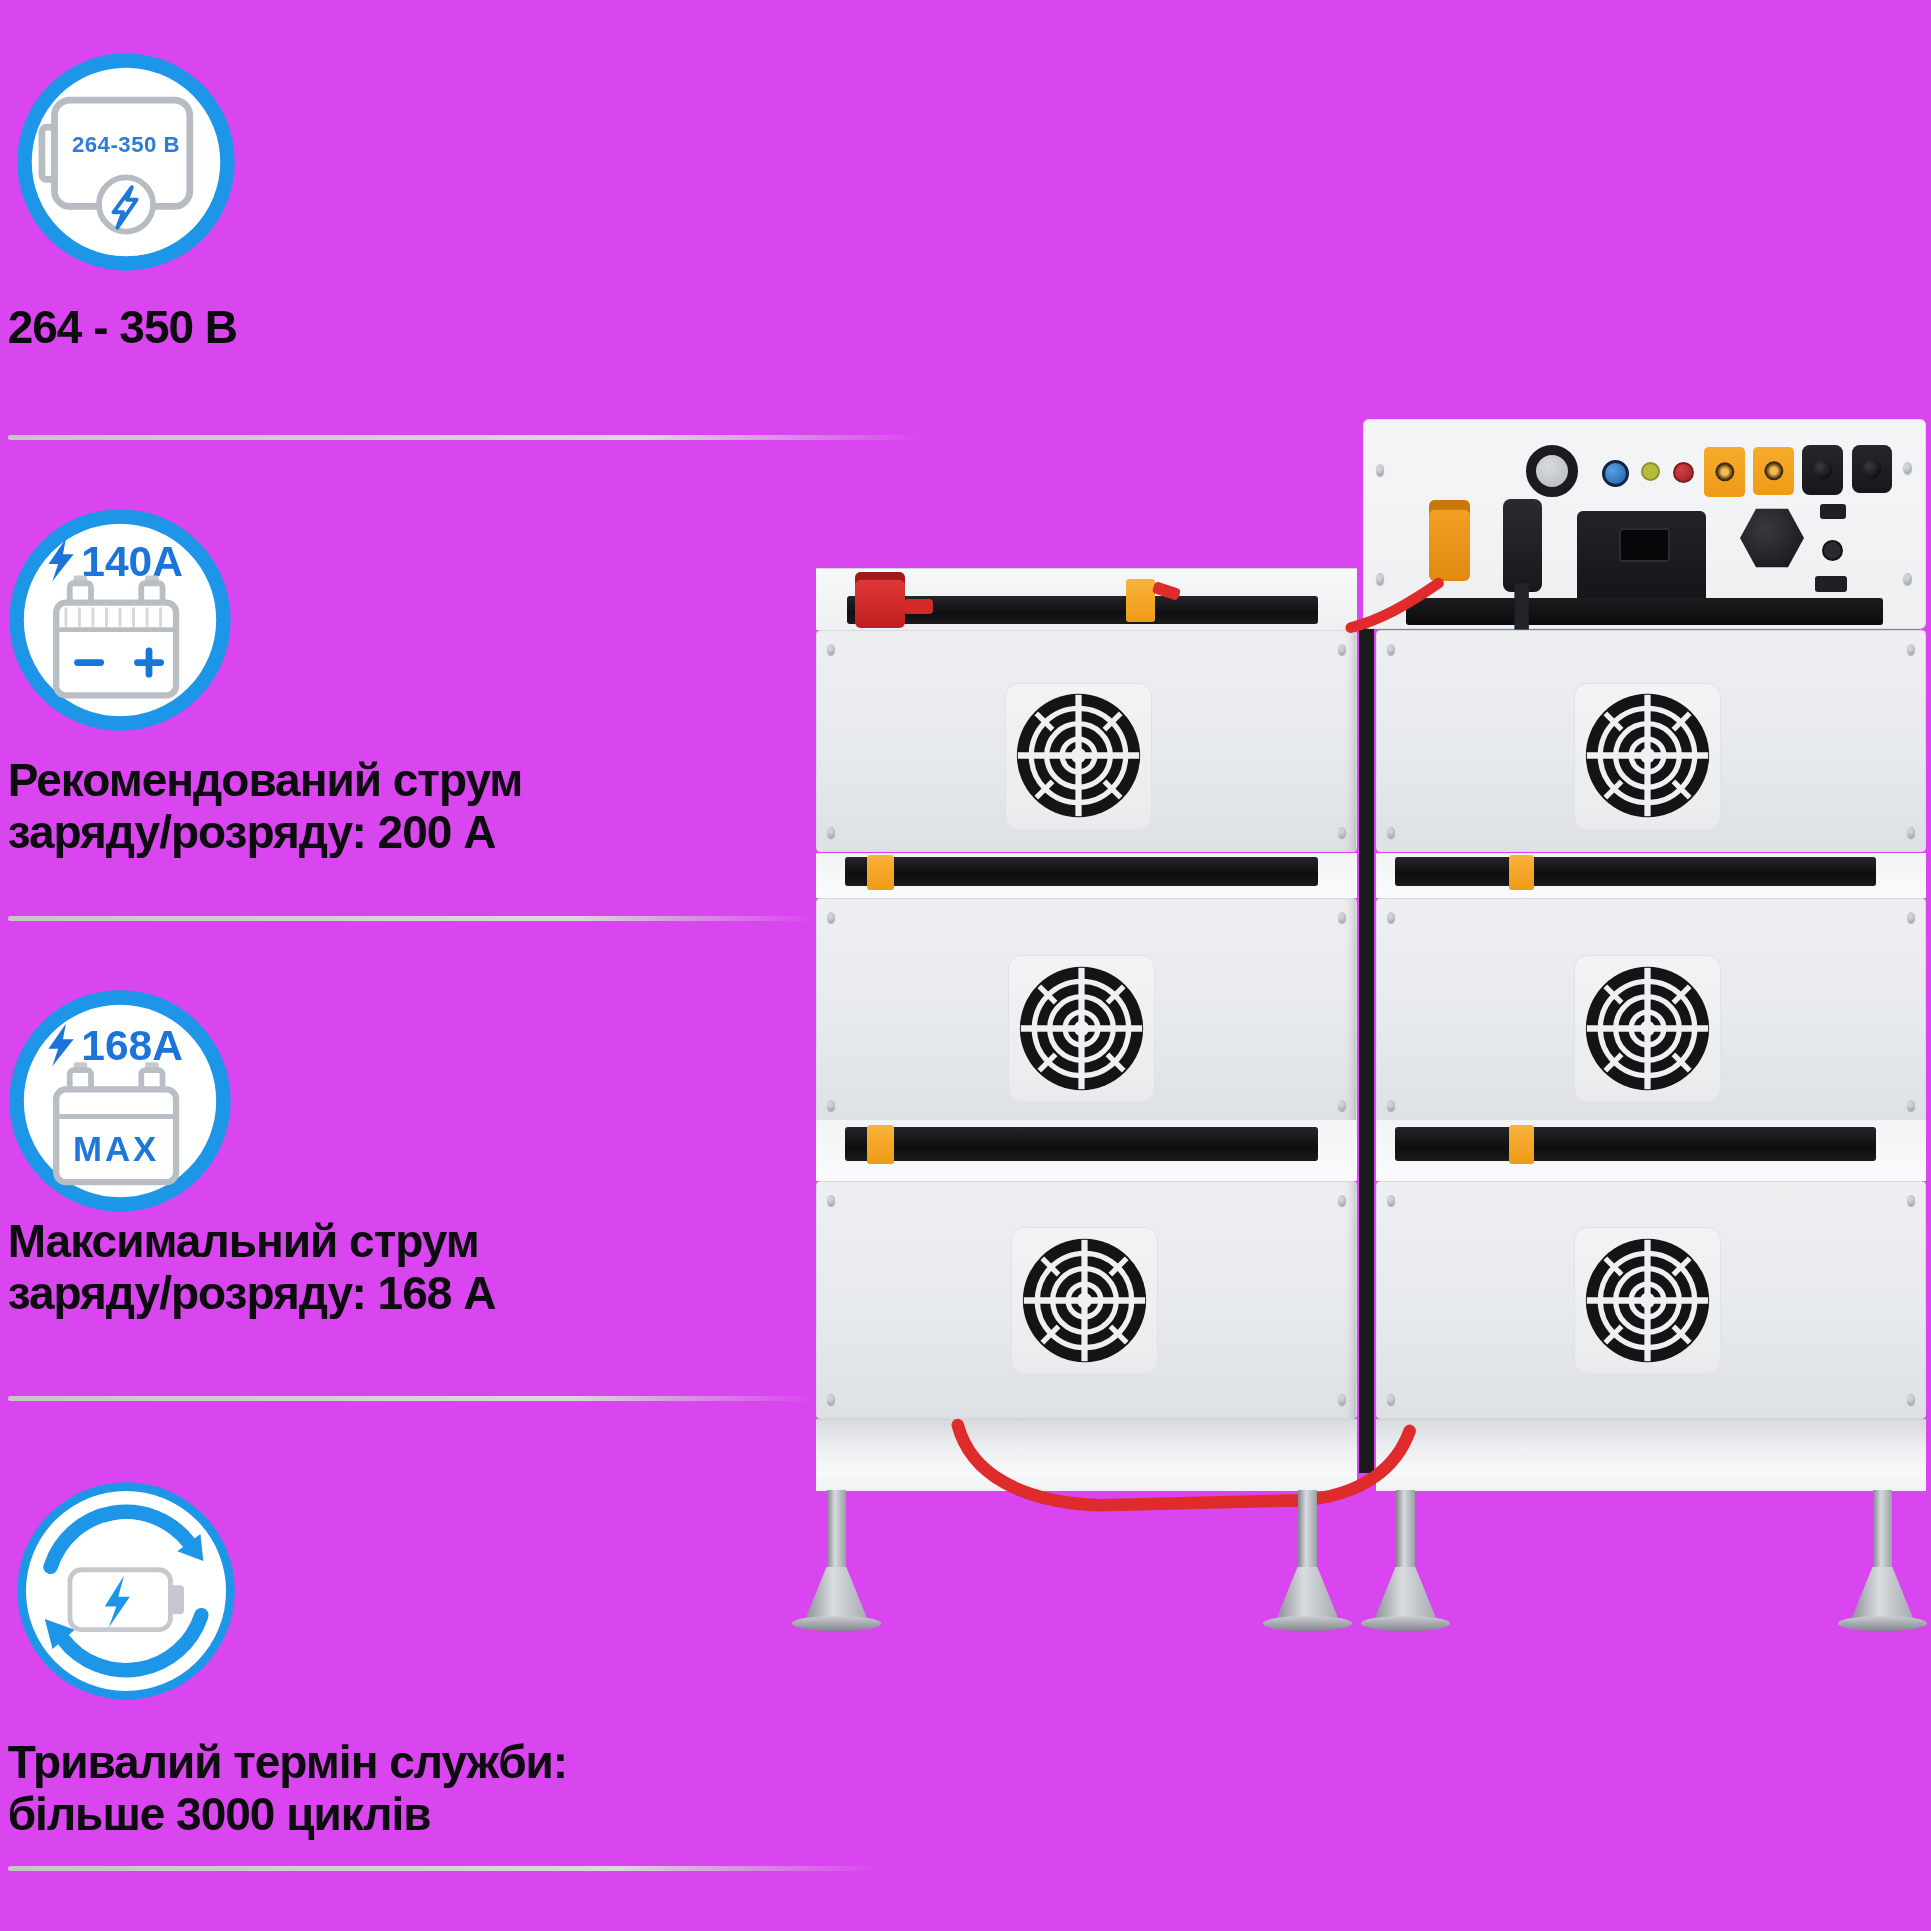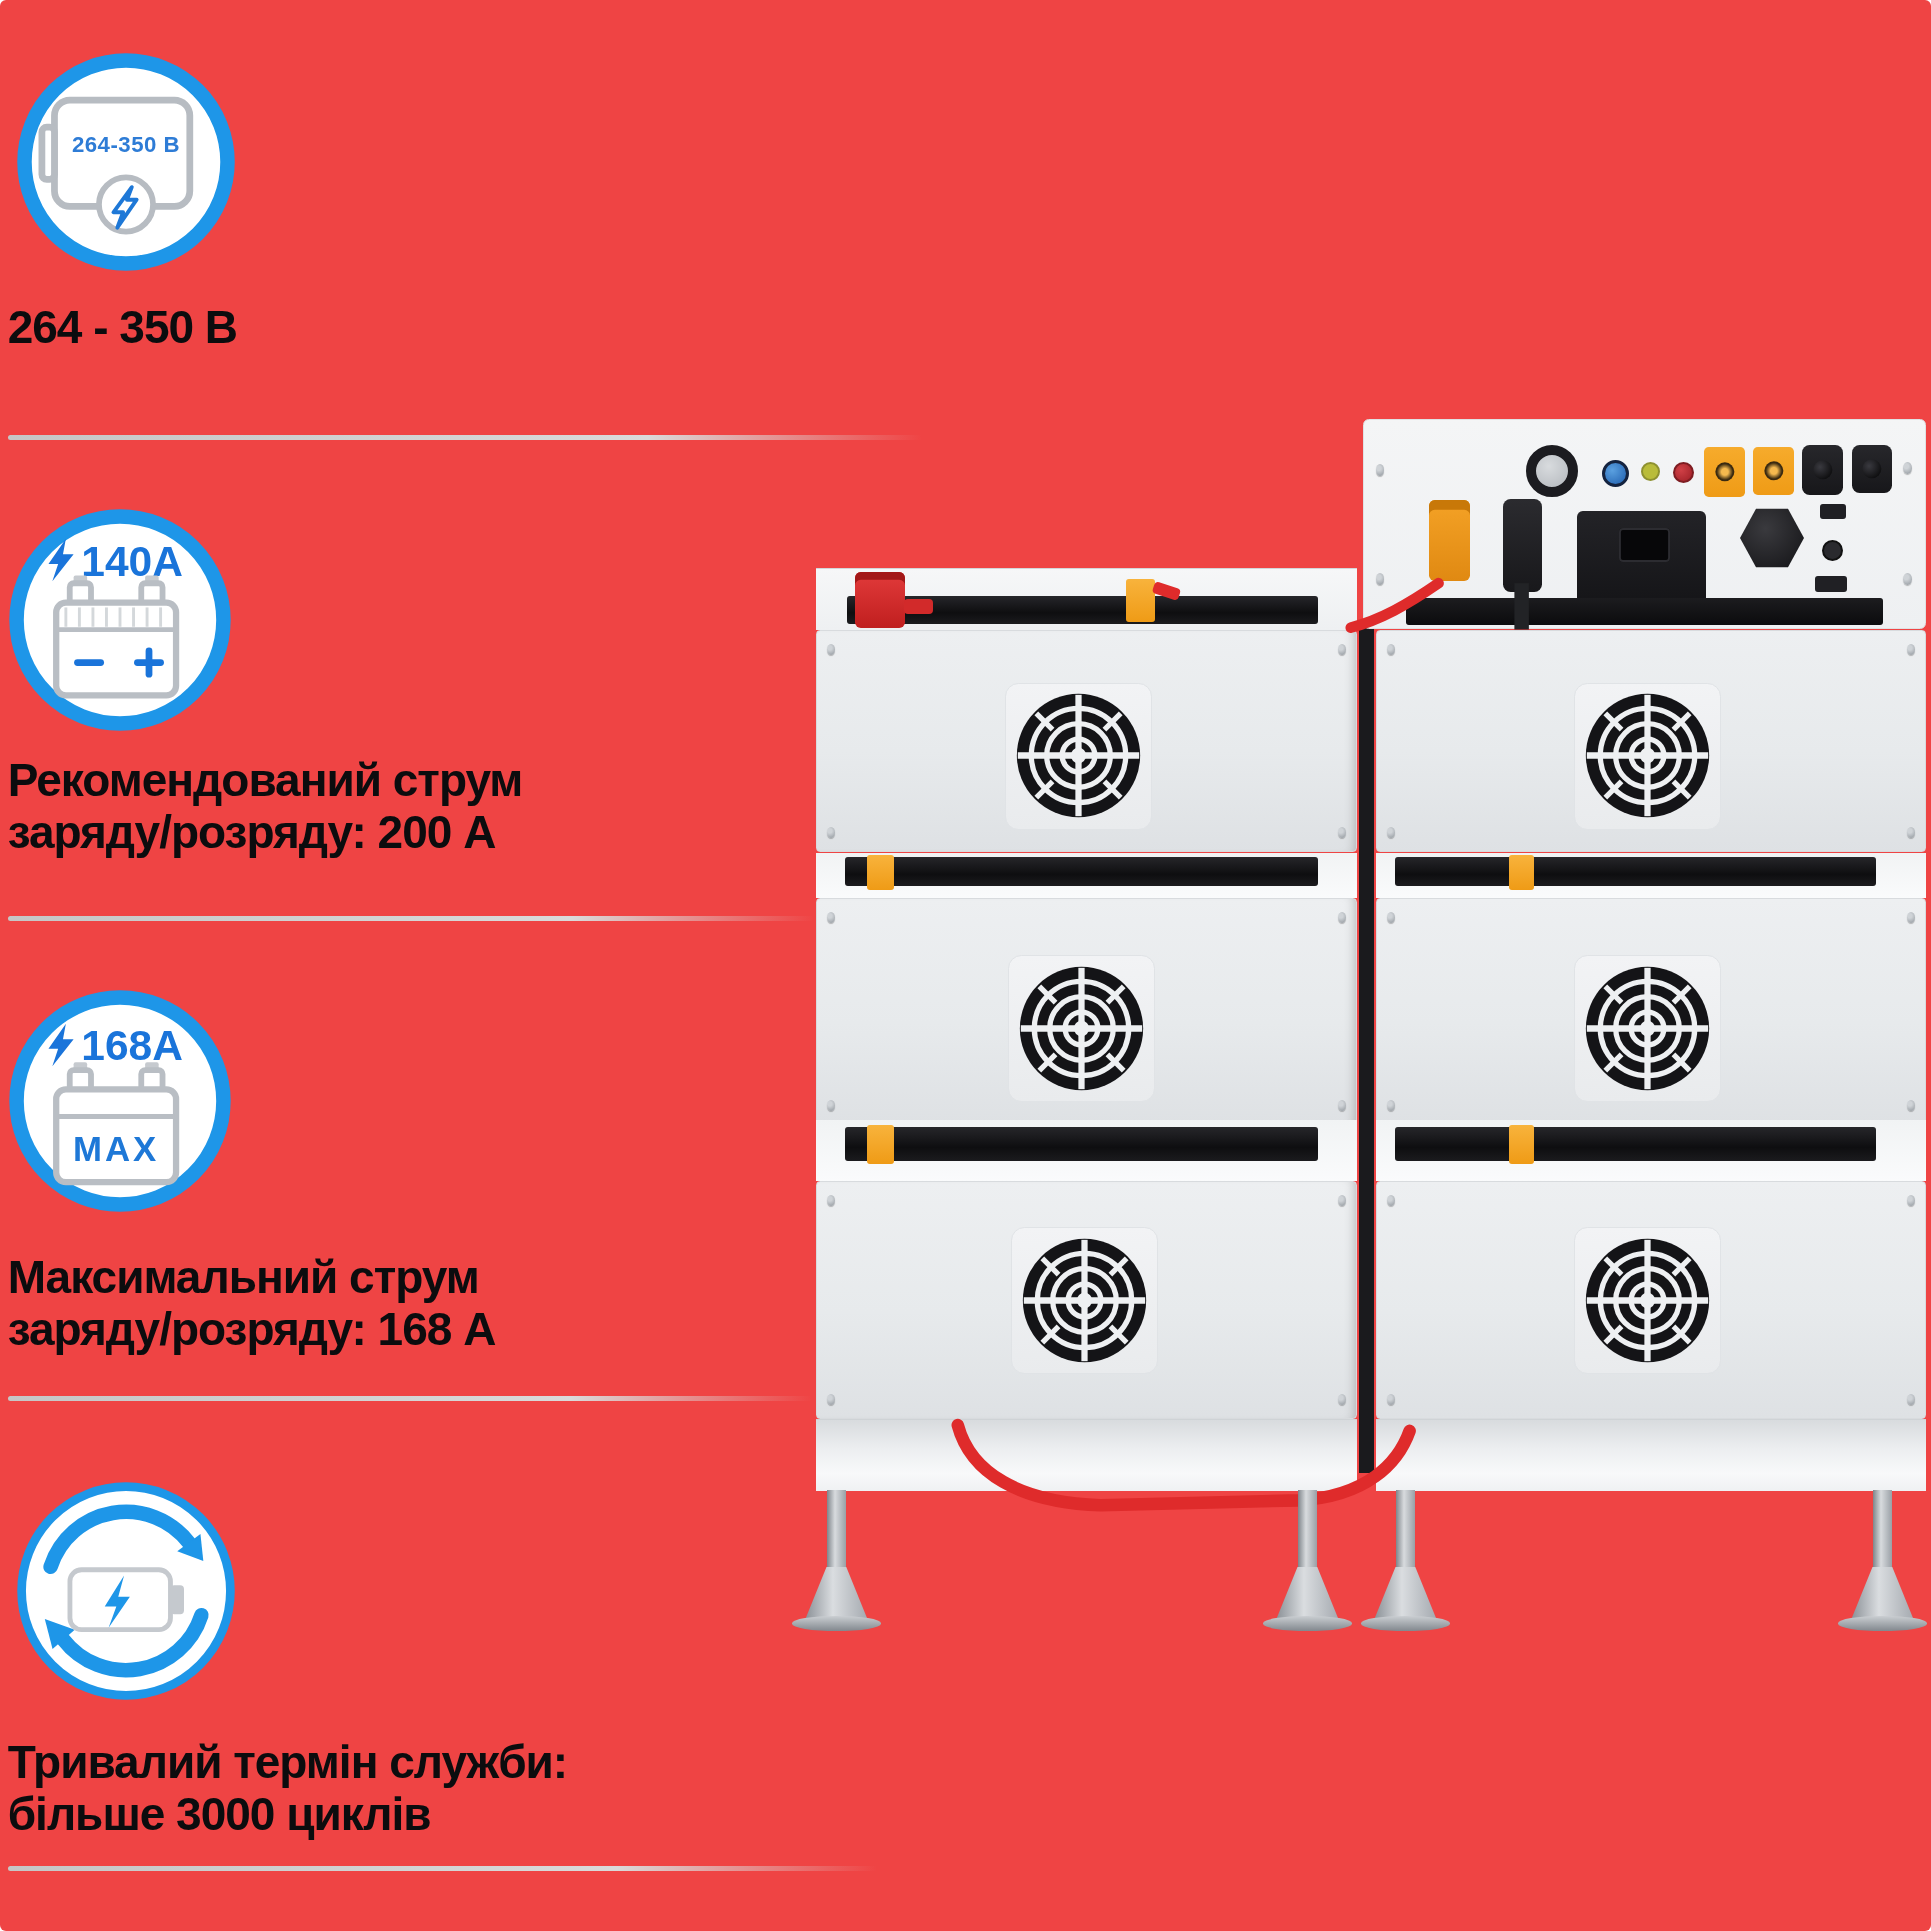--- a/index.html
+++ b/index.html
@@ -1,17 +1,17 @@
 <!DOCTYPE html>
 <html><head>
 <meta charset="utf-8">
 <style>
   html,body{margin:0;padding:0;background:#ffffff;}
-  #canvas{position:relative;width:1931px;height:1931px;background:#ef4444;overflow:hidden;
-          font-family:"Liberation Sans", sans-serif;border-radius:6px;}
+  #canvas{position:relative;width:1931px;height:1931px;background:#d946ef;overflow:hidden;
+          font-family:"Liberation Sans", sans-serif;}
   .abs{position:absolute;}
 
   
   .feature-text{position:absolute;left:7.7px;width:908px;color:#0c0c0e;
                 font-weight:bold;font-size:46px;line-height:52px;letter-spacing:-1px;}
   .fade-line{position:absolute;height:4.8px;border-radius:2.9px;
              background:linear-gradient(to right,#c6c6c6,#dadada 70%,rgba(255,255,255,0));}
 
   
   .face{position:absolute;background:linear-gradient(180deg,#edeff1 0%,#e7eaec 55%,#dee1e4 100%);
@@ -113,21 +113,21 @@
     <polygon points="118,104 98,136 110,136 102,158 124,126 112,126" fill="#1e96e8"></polygon>
   </svg>
 
   <div class="feature-text" style="top:301px">
     <div>264 - 350 В</div>
   </div>
   <div class="feature-text" style="top:754px">
     <div>Рекомендований струм</div>
     <div>заряду/розряду: 200 А</div>
   </div>
-  <div class="feature-text" style="top:1251px">
+  <div class="feature-text" style="top:1215px">
     <div>Максимальний струм</div>
     <div>заряду/розряду: 168 А</div>
   </div>
   <div class="feature-text" style="top:1736px">
     <div>Тривалий термін служби:</div>
     <div>більше 3000 циклів</div>
   </div>
 
   <div class="fade-line" style="left:7.7px;top:435px;width:914px"></div>
   <div class="fade-line" style="left:7.7px;top:916px;width:806px"></div>

